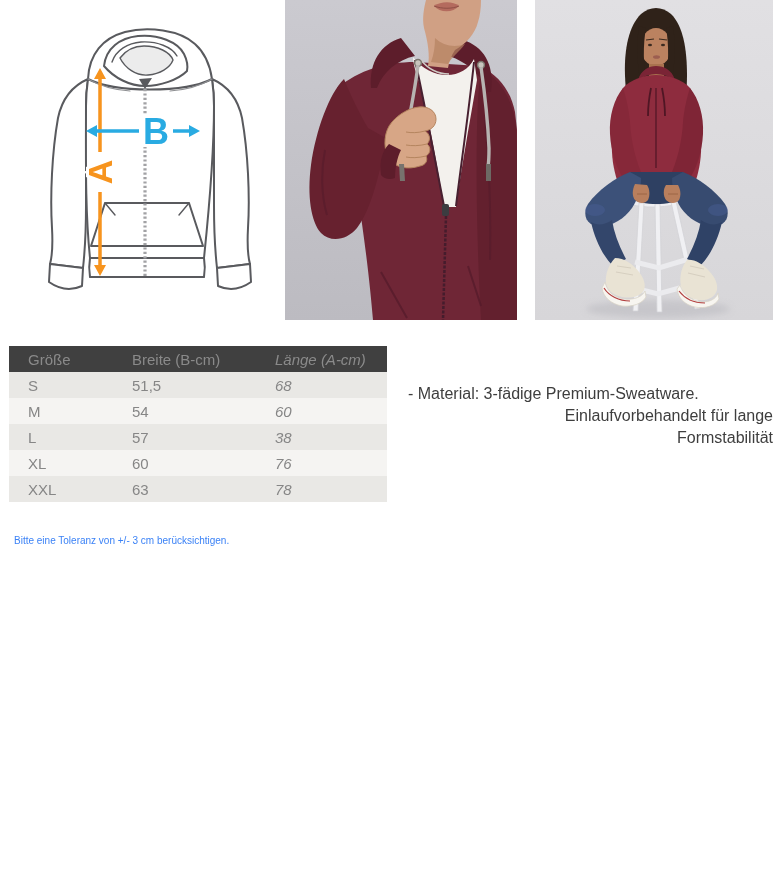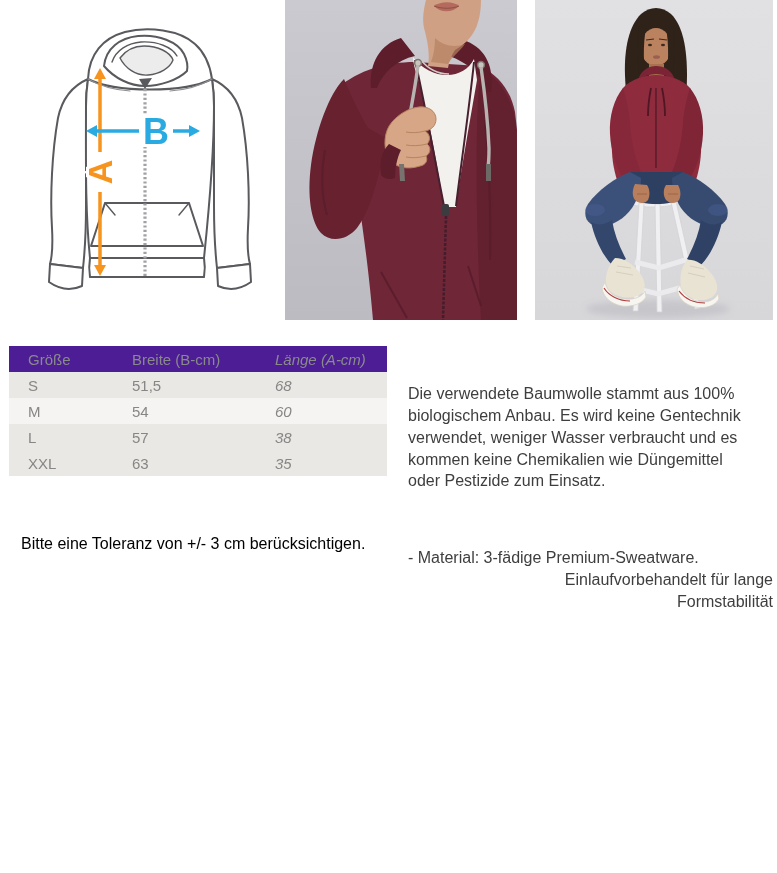--- a/index.html
+++ b/index.html
@@ -9,28 +9,28 @@
     font-family:"Liberation Sans",sans-serif;
   }
   .abs{position:absolute;}
   
   #diagram{left:20px;top:0;width:260px;height:320px;}
   #photo-mid{left:285px;top:0;width:232px;height:320px;}
   #photo-right{left:535px;top:0;width:238px;height:320px;}
   
   #size-table{left:9px;top:346px;width:378px;font-size:15px;color:#868686;}
   .trow{display:flex;height:26px;align-items:center;}
-  .trow.thead{background:#4c1d95;color:#8a8a8a;}
+  .trow.thead{background:#404040;color:#8a8a8a;}
   .trow.odd{background:#e9e8e5;}
   .trow.even{background:#f5f4f2;}
   .tcell{white-space:pre;}
   .tcell.c0{width:123px;padding-left:19px;box-sizing:border-box;}
   .tcell.c1{width:143px;}
   .tcell.c2{flex:1;font-style:italic;}
-  #tolerance{left:21px;top:535px;font-size:16px;color:#000000;white-space:pre;}
+  #tolerance{left:14px;top:535px;font-size:10px;color:#3b82f6;white-space:pre;}
   
   #desc{left:408px;top:340px;width:365px;font-size:16px;line-height:21.7px;
         color:#3e3e3e;white-space:pre;}
   #desc .para{margin:0 0 12px 0;}
   .spec-line{white-space:pre;}
   .spec-line.indent-1{padding-left:78px;text-align:right;}
   svg{display:block;}
   .ab-label{font-family:"Liberation Sans",sans-serif;font-weight:bold;
             paint-order:stroke;stroke:#ffffff;stroke-width:6px;}
 </style>
@@ -215,30 +215,30 @@
       <div class="trow even">
         <div class="tcell c0">M</div>
         <div class="tcell c1">54</div>
         <div class="tcell c2">60</div>
       </div>
       <div class="trow odd">
         <div class="tcell c0">L</div>
         <div class="tcell c1">57</div>
         <div class="tcell c2">38</div>
       </div>
+      <div class="trow even">
+        <div class="tcell c0">XL</div>
+        <div class="tcell c1">60</div>
+        <div class="tcell c2">76</div>
+      </div>
       <div class="trow odd">
         <div class="tcell c0">XXL</div>
         <div class="tcell c1">63</div>
-        <div class="tcell c2">35</div>
+        <div class="tcell c2">78</div>
       </div>
     </div>
 </div>
 
 <div class="abs" id="tolerance">Bitte eine Toleranz von +/- 3 cm berücksichtigen.</div>
 
 <div class="abs" id="desc">
-  <div class="para">Die verwendete Baumwolle stammt aus 100%
-biologischem Anbau. Es wird keine Gentechnik
-verwendet, weniger Wasser verbraucht und es
-kommen keine Chemikalien wie Düngemittel
-oder Pestizide zum Einsatz.</div>
   <div id="spec-list"><div class="spec-line indent-0">- Material: 3-fädige Premium-Sweatware.</div><div class="spec-line indent-1">Einlaufvorbehandelt für lange</div><div class="spec-line indent-1">Formstabilität</div></div>
 </div>
 
 </body></html>

